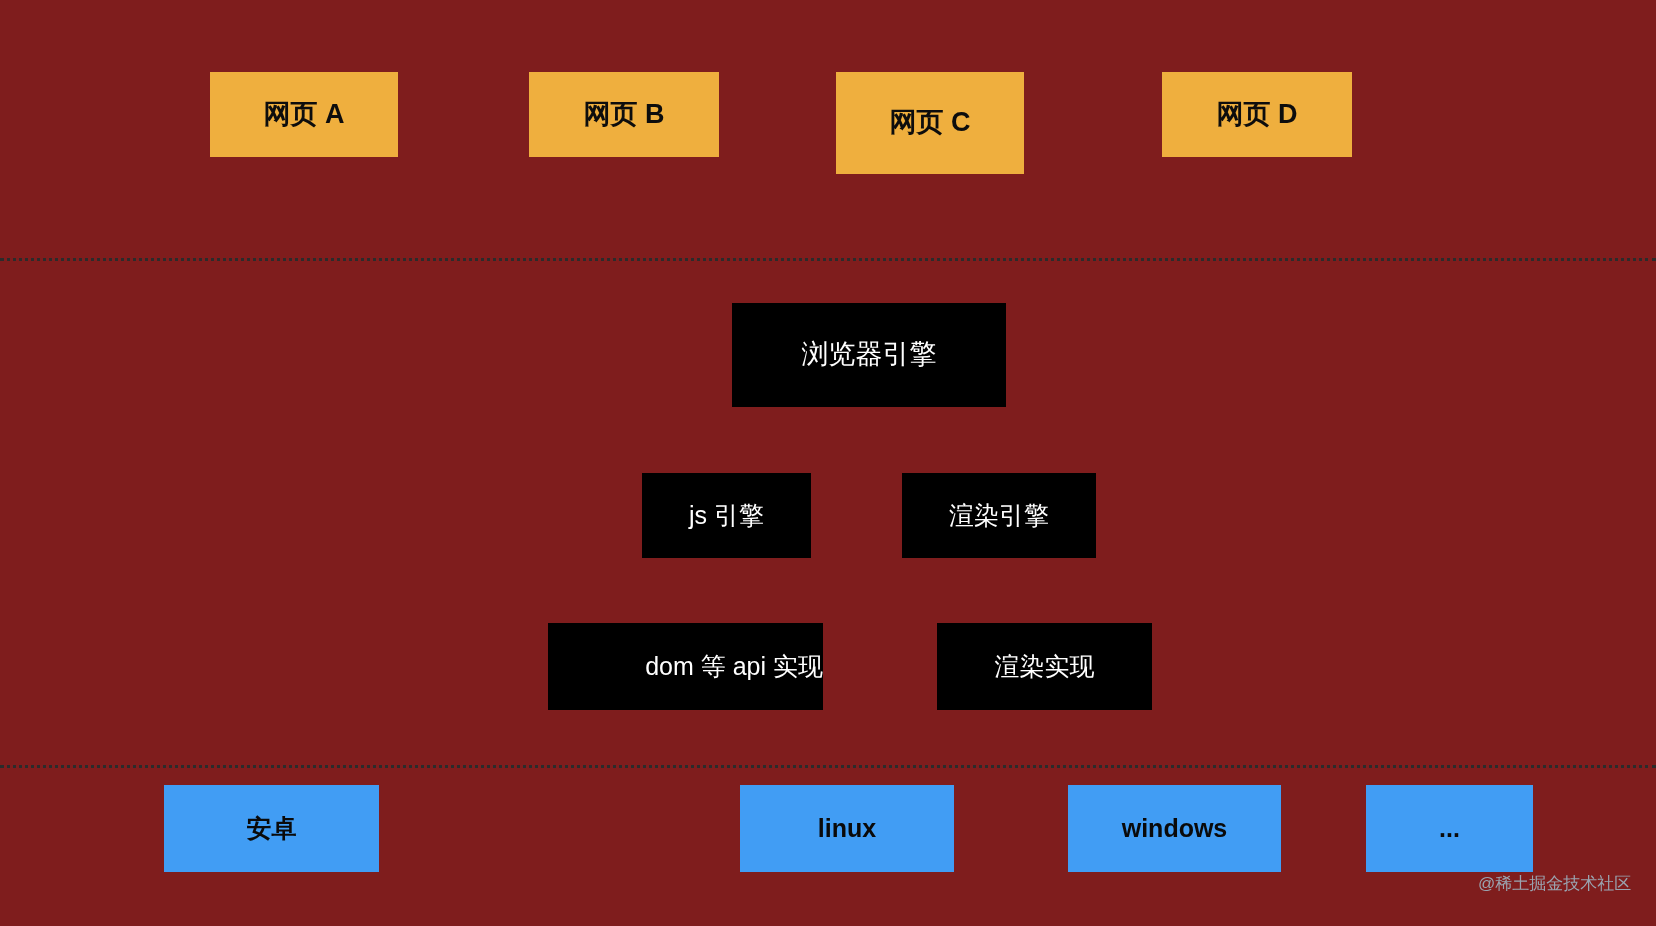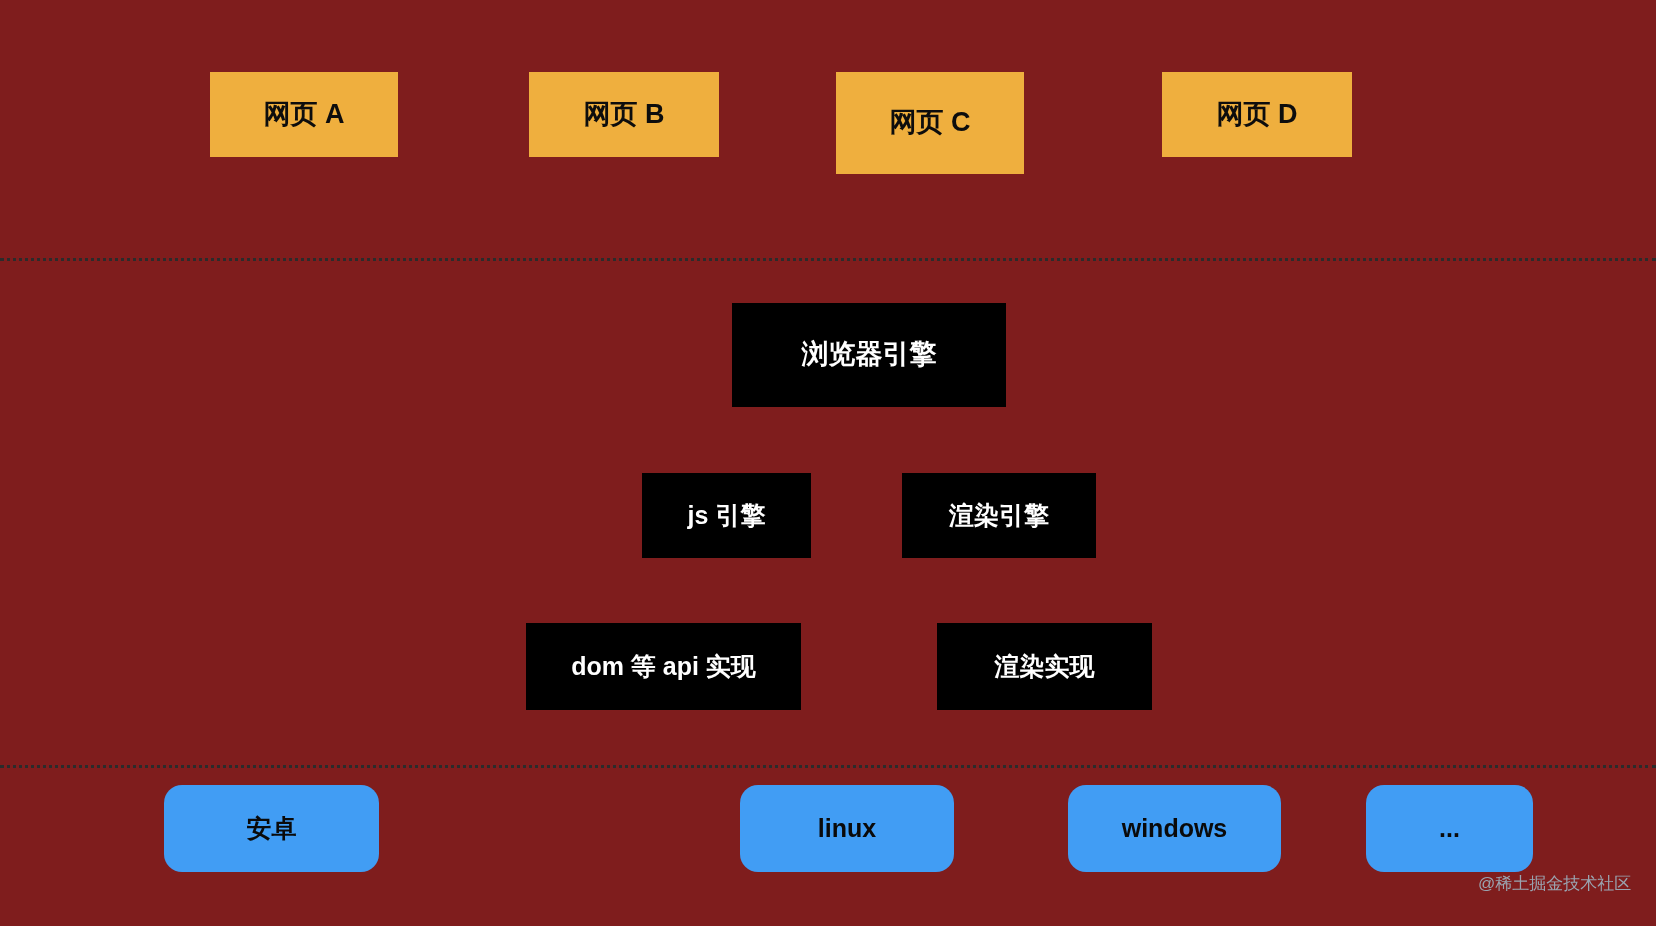--- a/index.html
+++ b/index.html
@@ -29,31 +29,30 @@
   }
   .box-webpage {
     background: #efaf3e;
     color: #0d0d0d;
     font-size: 27px;
     font-weight: 700;
   }
   .box-engine {
     background: #000000;
     color: #ffffff;
-    font-weight: 700;
+    font-weight: 400;
   }
   .box-engine.lvl1 { font-size: 27px; }
   .box-engine.lvl2 { font-size: 25px; }
   .box-engine.lvl3 { font-size: 25px; }
   .box-os {
     background: #419df4;
     color: #0a0a0a;
     font-size: 25px;
     font-weight: 700;
-    border-radius: 18px;
   }
   .divider {
     position: absolute;
     left: 0;
     width: 1656px;
     height: 0;
     border-top: 3px dotted #2b2b2b;
   }
   .watermark {
     position: absolute;
@@ -87,21 +86,21 @@
     <span>浏览器引擎</span>
   </div>
 
   <div class="box box-engine lvl2" style="left: 642px; top: 473px; width: 169px; height: 85px;">
     <span>js 引擎</span>
   </div>
   <div class="box box-engine lvl2" style="left: 902px; top: 473px; width: 194px; height: 85px;">
     <span>渲染引擎</span>
   </div>
 
-  <div class="box box-engine lvl3" style="left: 526px; top: 623px; width: 275px; height: 87px;">
+  <div class="box box-engine lvl3" style="left: 548px; top: 623px; width: 275px; height: 87px; justify-content: flex-end;">
     <span>dom 等 api 实现</span>
   </div>
   <div class="box box-engine lvl3" style="left: 937px; top: 623px; width: 215px; height: 87px;">
     <span>渲染实现</span>
   </div>
 
   <div class="divider" style="top: 765px;"></div>
 
   <div class="box box-os" style="left: 164px; top: 785px; width: 215px; height: 87px;">
     <span>安卓</span>

